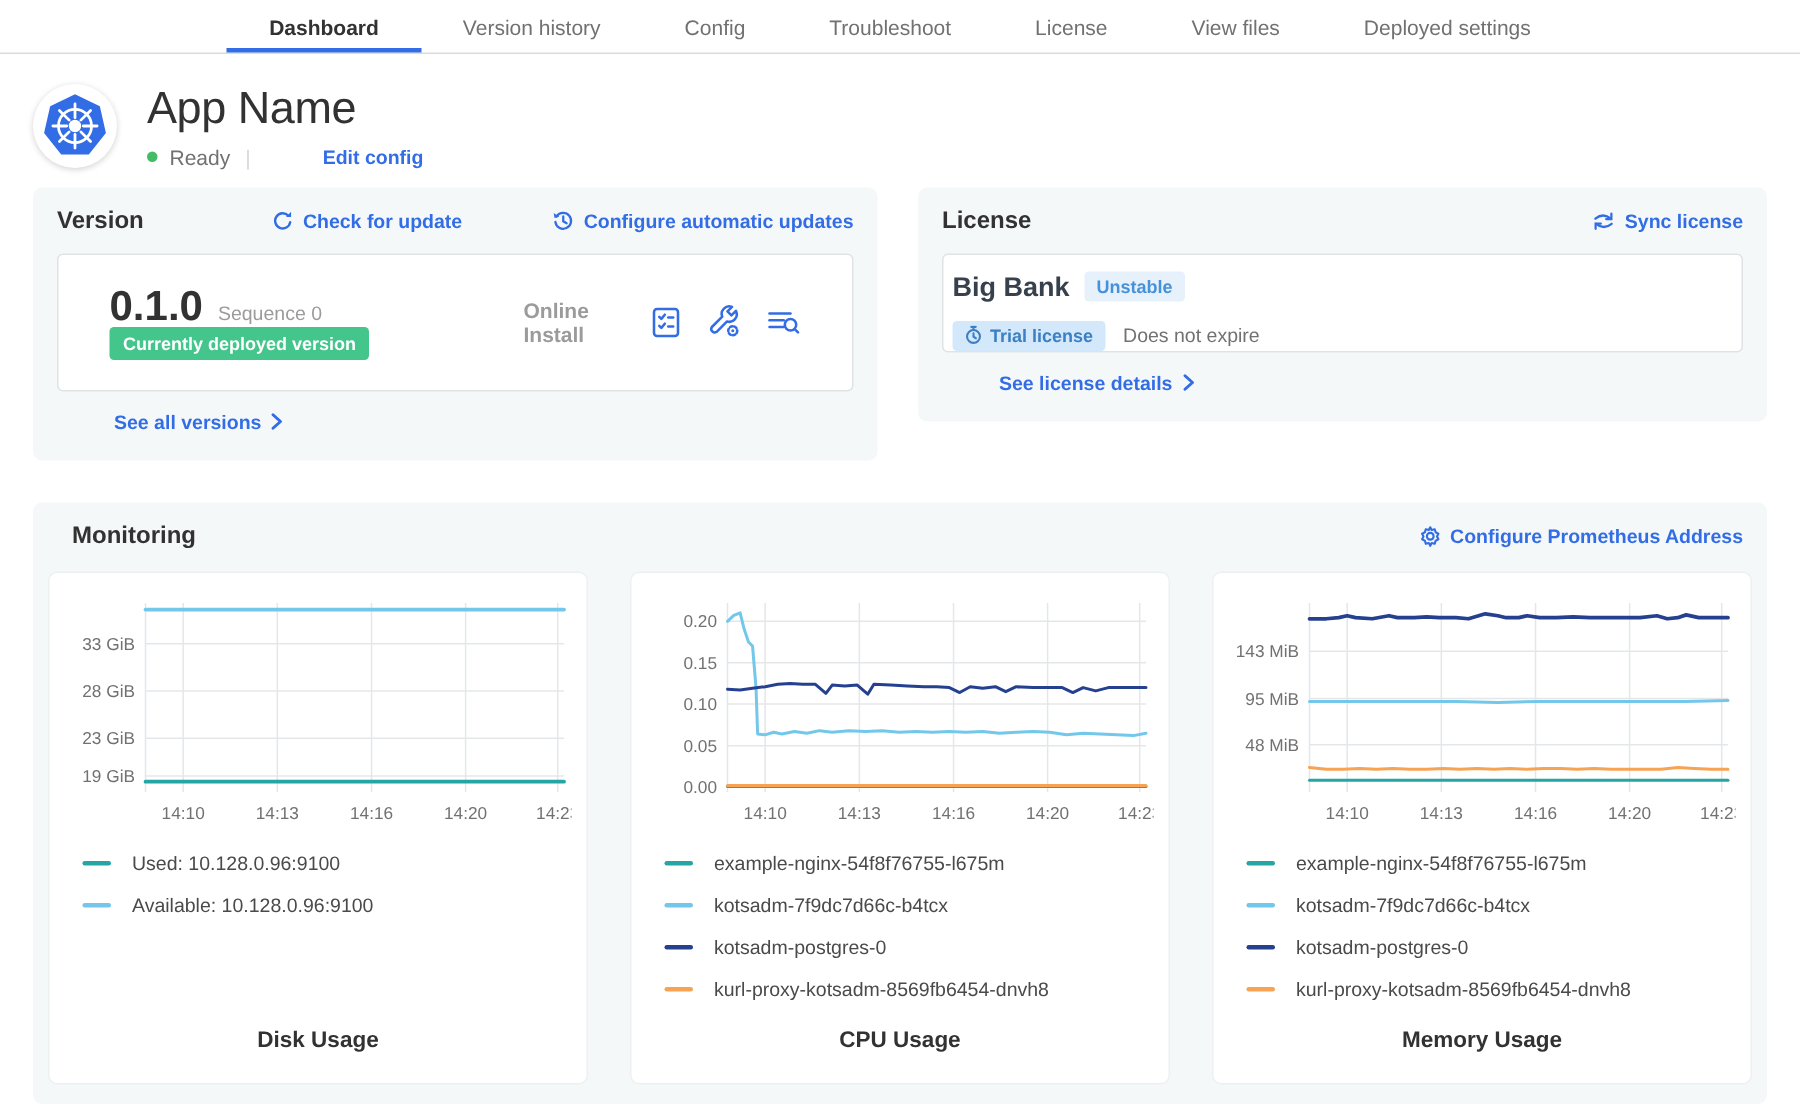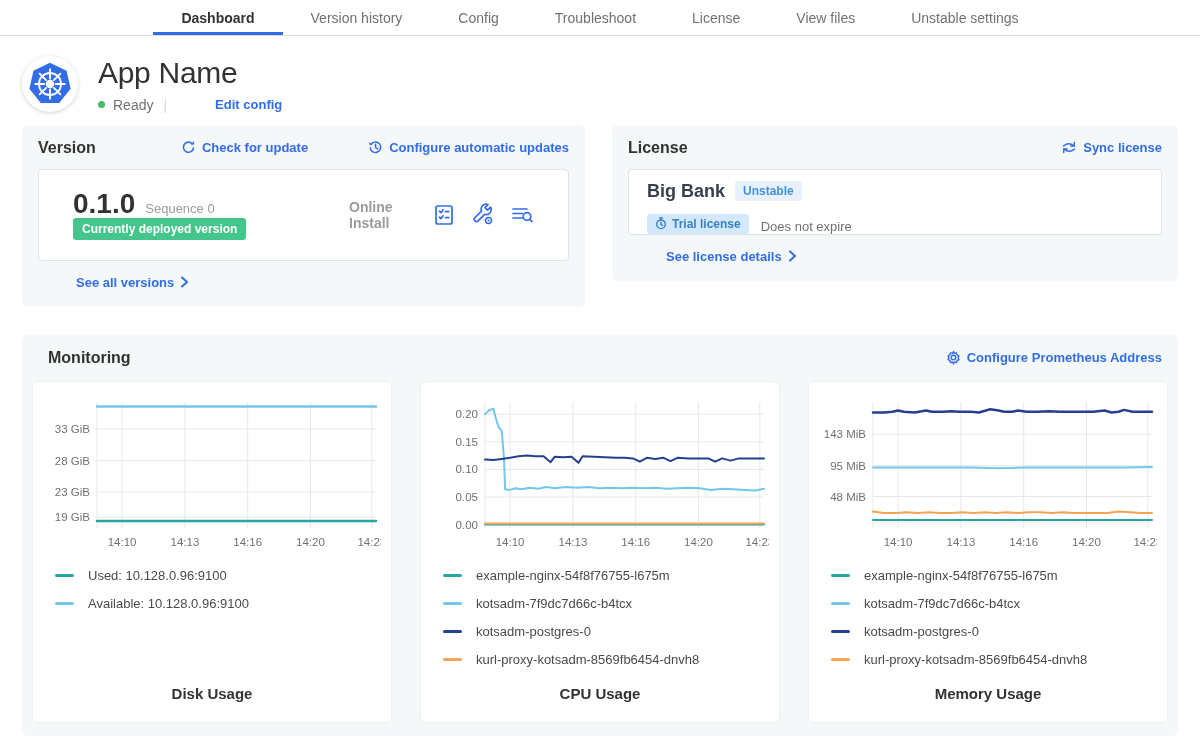--- a/index.html
+++ b/index.html
@@ -45,26 +45,26 @@
   .deployed-badge { align-self:flex-start; background:#44c58c; color:#fff; font-size:12px; font-weight:bold;
     padding:4px 9px; border-radius:3px; }
   .v-date { font-size:13px; color:#717171; }
   .v-mid { flex:1; display:flex; align-items:center; padding-left:36px; }
   .install-type { font-size:14px; font-weight:bold; color:#9b9b9b; }
   .v-actions { display:flex; align-items:center; gap:15px; color:#326de6; }
   .v-actions .act-icon { width:24px; height:24px; cursor:pointer; }
   .see-link { margin-top:12px; }
 
   
-  .license-inner { height:66px; padding:11px 18px; display:flex; flex-direction:column; justify-content:space-between; }
+  .license-inner { height:66px; padding:11px 6px; display:flex; flex-direction:column; justify-content:space-between; }
   .lic-row1 { display:flex; align-items:center; gap:10px; }
   .lic-name { font-size:18px; font-weight:bold; color:#36414d; }
   .badge-blue { background:#e6f1fc; color:#4591da; font-size:12px; font-weight:bold; padding:3px 8px; border-radius:3px; }
   .badge-trial { background:#d3e9fb; color:#3b7fc4; display:inline-flex; align-items:center; gap:5px; }
-  .lic-row2 { display:flex; align-items:flex-end; gap:12px;margin-top:12px; }
+  .lic-row2 { display:flex; align-items:center; gap:12px;margin-top:12px; }
   .lic-expiry { font-size:13px; color:#717171; }
 
   
   .monitoring-panel { margin:28px 22px 0; padding:12px 10px 13px; }
   .monitoring-head { display:flex; align-items:center; justify-content:space-between; padding:2px 6px 0 16px; }
   .charts-row { display:flex; gap:28px; margin-top:14px; }
   .chart-card { width:360px; height:342px; background:#fff; border:1px solid #edf0f1; border-radius:6px;
     padding:12px 12px 20px; display:flex; flex-direction:column; }
   .chart-legend { margin-top:14px; display:flex; flex-direction:column; gap:13px; padding-left:10px; }
   .legend-item { display:flex; align-items:center; gap:14px; font-size:13px; color:#4a4a4a; }
@@ -78,21 +78,21 @@
 <body>
 
 <nav class="topnav">
   <div class="tabs" id="navTabs">
       <div class="tab active">Dashboard</div>
       <div class="tab">Version history</div>
       <div class="tab">Config</div>
       <div class="tab">Troubleshoot</div>
       <div class="tab">License</div>
       <div class="tab">View files</div>
-      <div class="tab">Unstable settings</div>
+      <div class="tab">Deployed settings</div>
     </div>
 </nav>
 
 <header class="app-header">
   <div class="app-logo">
     <span class="icon">
       <svg width="46" height="46" viewBox="0 0 100 100">
         <polygon points="50,4 86,21.3 94.8,60.2 70,91.4 30,91.4 5.2,60.2 14,21.3" fill="#326de6"></polygon>
         <g stroke="#fff" stroke-width="4" stroke-linecap="round">
           <circle cx="50" cy="50" r="24" fill="none"></circle>

